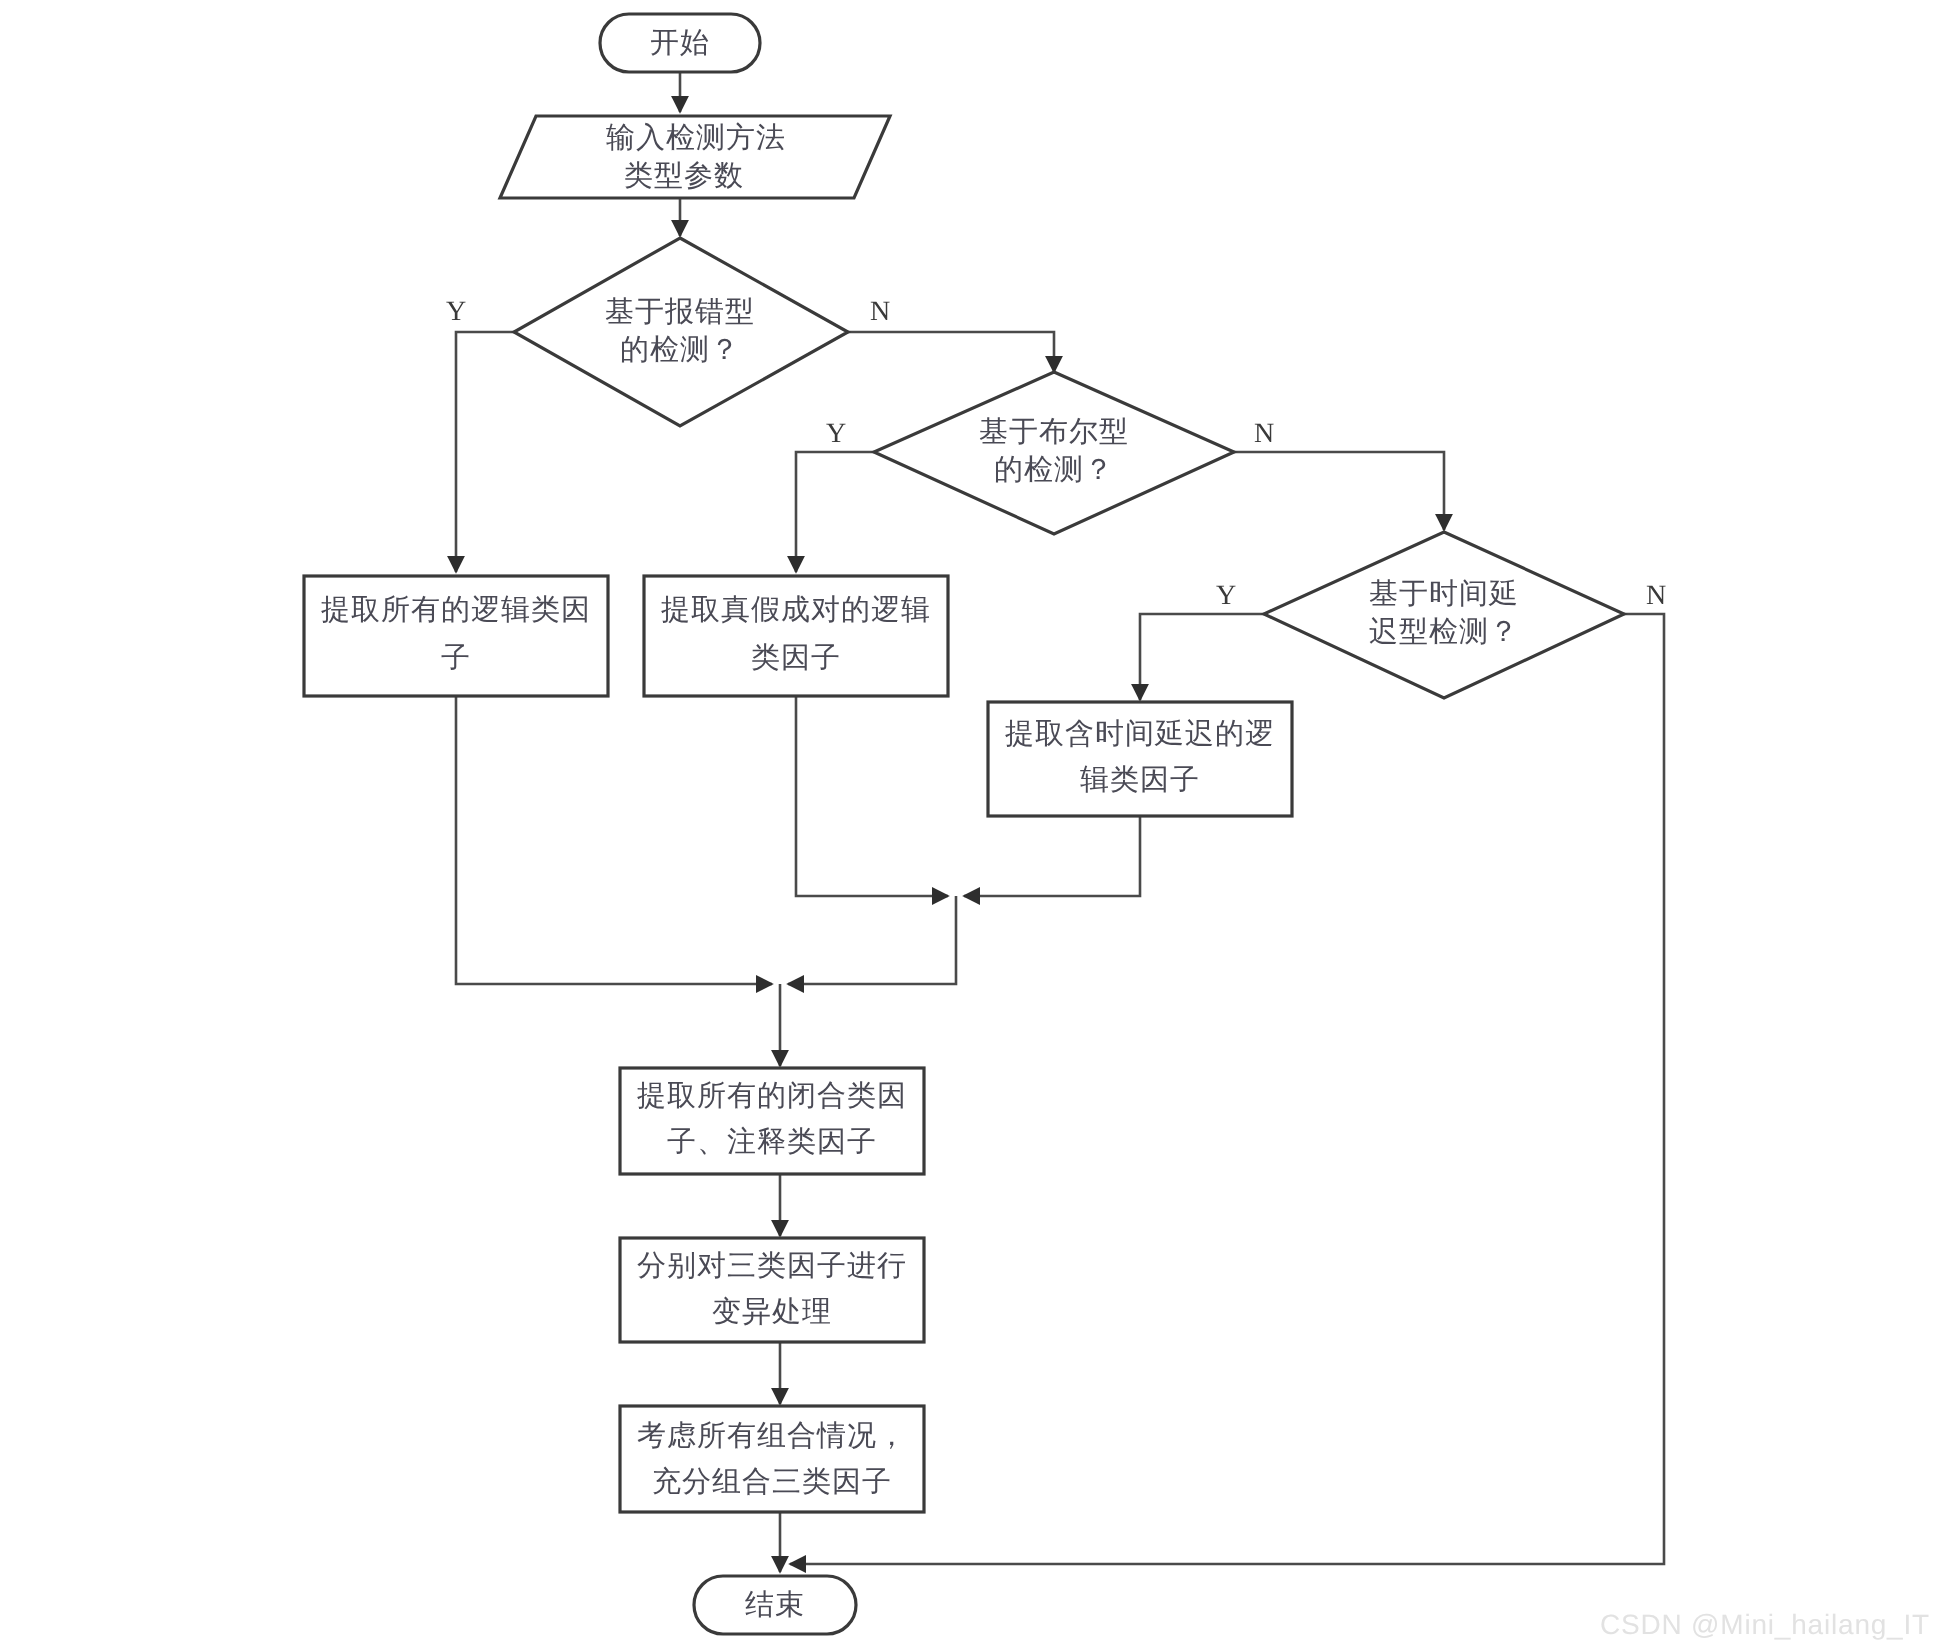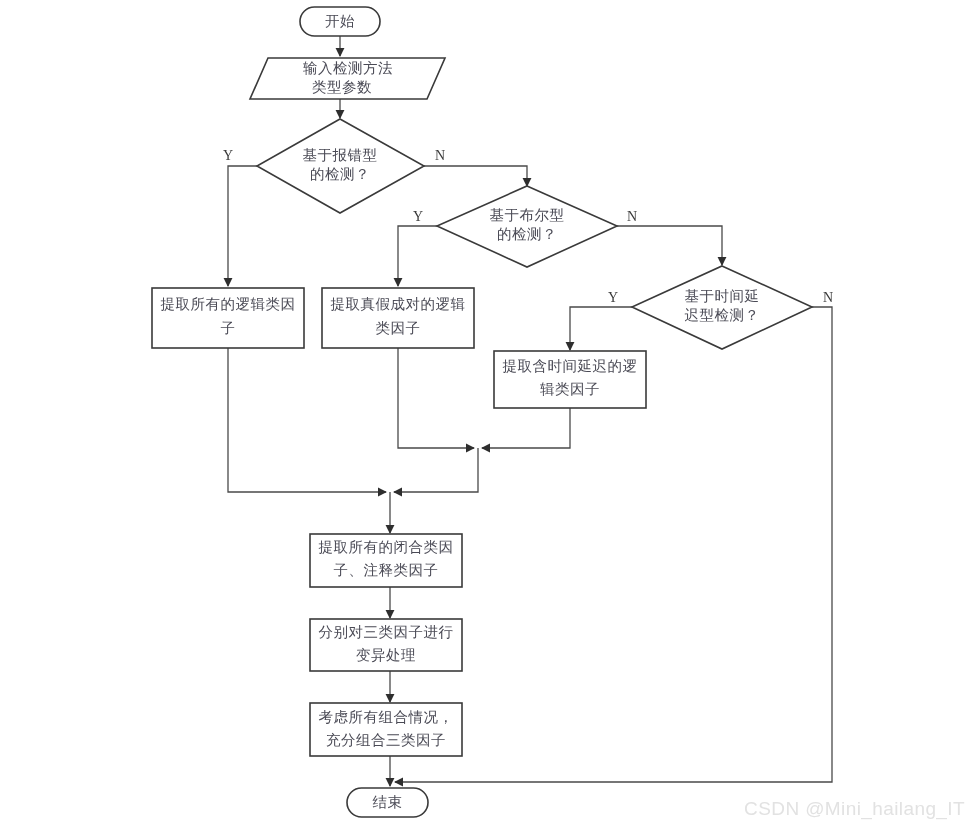--- a/index.html
+++ b/index.html
@@ -16,21 +16,21 @@
     font-size:14.5px;fill:#4a4a55;letter-spacing:.5px;
     text-anchor:middle;dominant-baseline:middle;
   }
   .edgelabel{
     font-family:"Liberation Serif","DejaVu Serif",serif;
     font-size:14px;fill:#3a3a3a;text-anchor:middle;dominant-baseline:middle;
   }
   .watermark{
     position:absolute;right:10px;bottom:6px;
     font-family:"Liberation Sans","DejaVu Sans",sans-serif;
-    font-size:19px;color:#e2e2e2;letter-spacing:.4px;
+    font-size:14px;color:#e2e2e2;letter-spacing:.4px;
     user-select:none;white-space:nowrap;
   }
 </style>
 </head>
 <body>
 
 <svg id="flow" viewBox="0 0 975 826">
   <defs>
     <marker id="arrow" viewBox="0 0 10 10" refX="9" refY="5" markerWidth="7" markerHeight="7" orient="auto-start-reverse">
       <path d="M 0 0 L 10 5 L 0 10 z" fill="#2e2e2e"></path>

